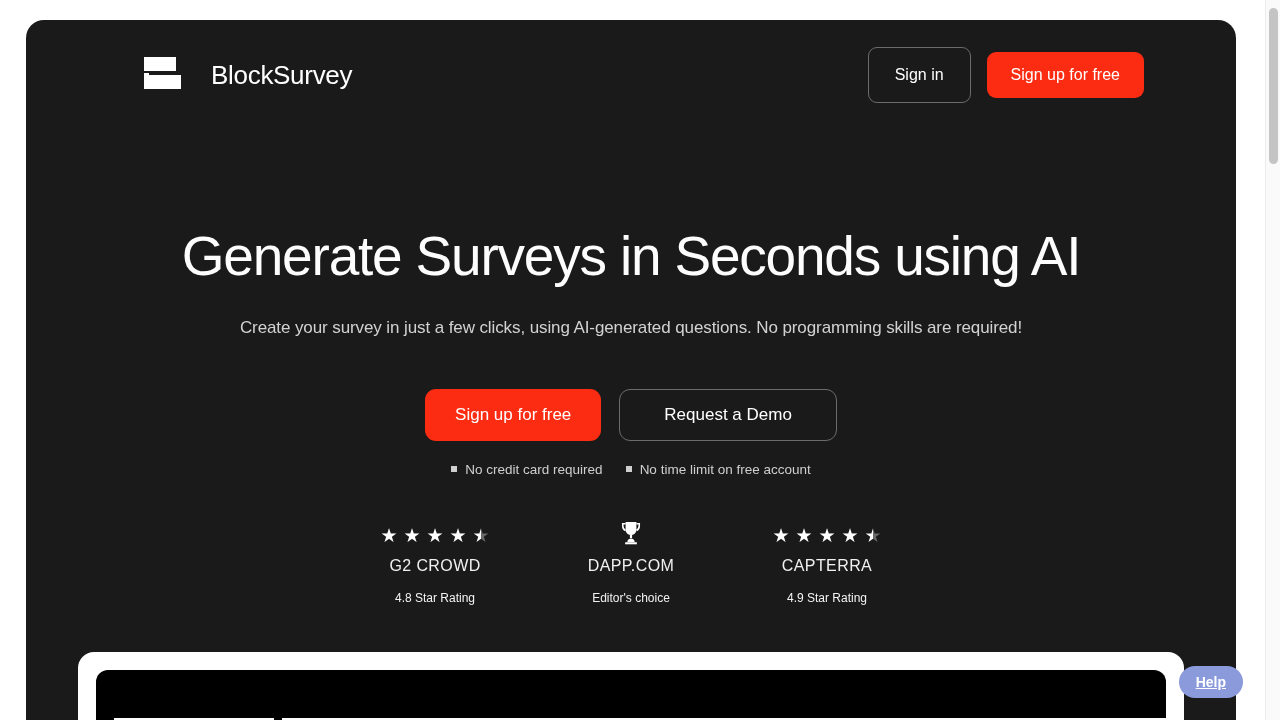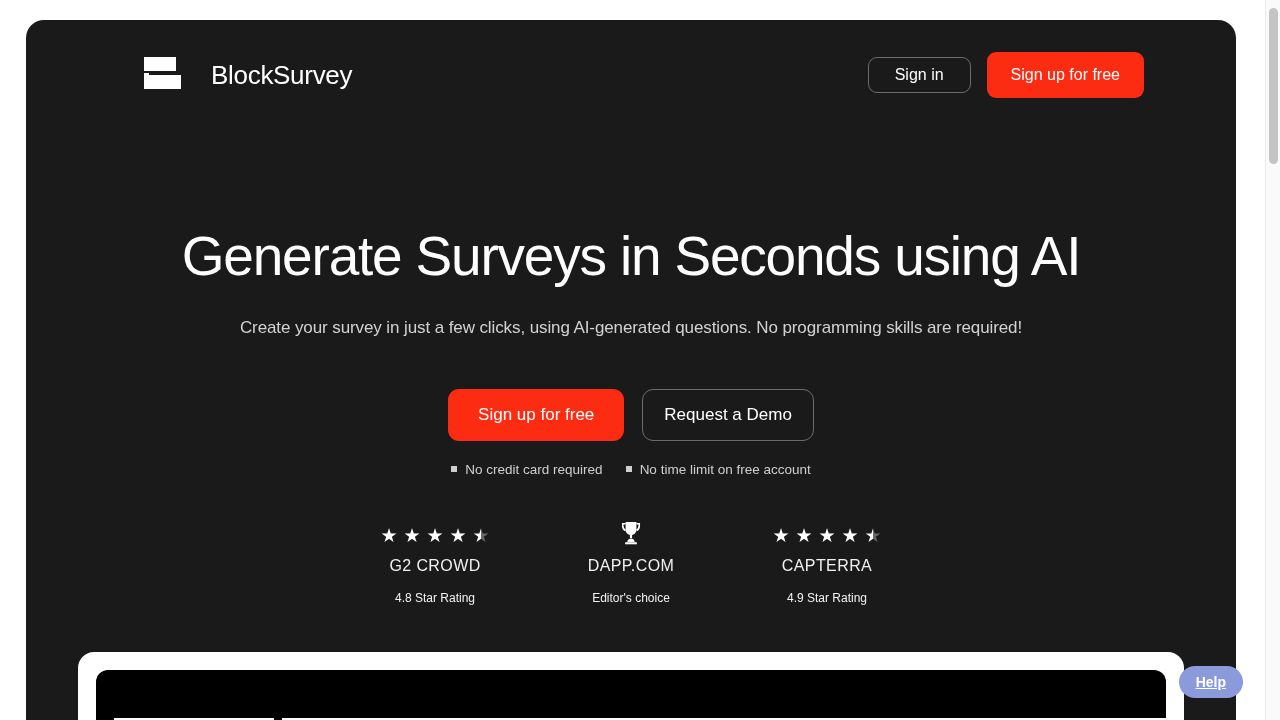--- a/index.html
+++ b/index.html
@@ -117,21 +117,21 @@
     display: inline-flex;
     align-items: center;
     justify-content: center;
   }
   .btn-ghost {
     background: transparent;
     color: #ffffff;
     border: 1px solid #6b6b6b;
     border-radius: 9px;
     font-size: 16px;
-    height: 36px;
+    height: 56px;
     padding: 0 26px;
   }
   .btn-primary {
     background: #fc2c12;
     color: #ffffff;
     border-radius: 9px;
     font-size: 16px;
     height: 46px;
     padding: 0 24px;
   }
@@ -175,21 +175,21 @@
     height: 52px;
     padding: 0 30px;
   }
   .btn-cta-ghost {
     background: transparent;
     color: #ffffff;
     border: 1px solid #6b6b6b;
     border-radius: 11px;
     font-size: 17px;
     height: 52px;
-    padding: 0 21px;
+    padding: 0 44px;
   }
 
   .hero-notes {
     margin-top: 21px;
     display: flex;
     align-items: center;
     justify-content: center;
     gap: 23px;
   }
   .note {

